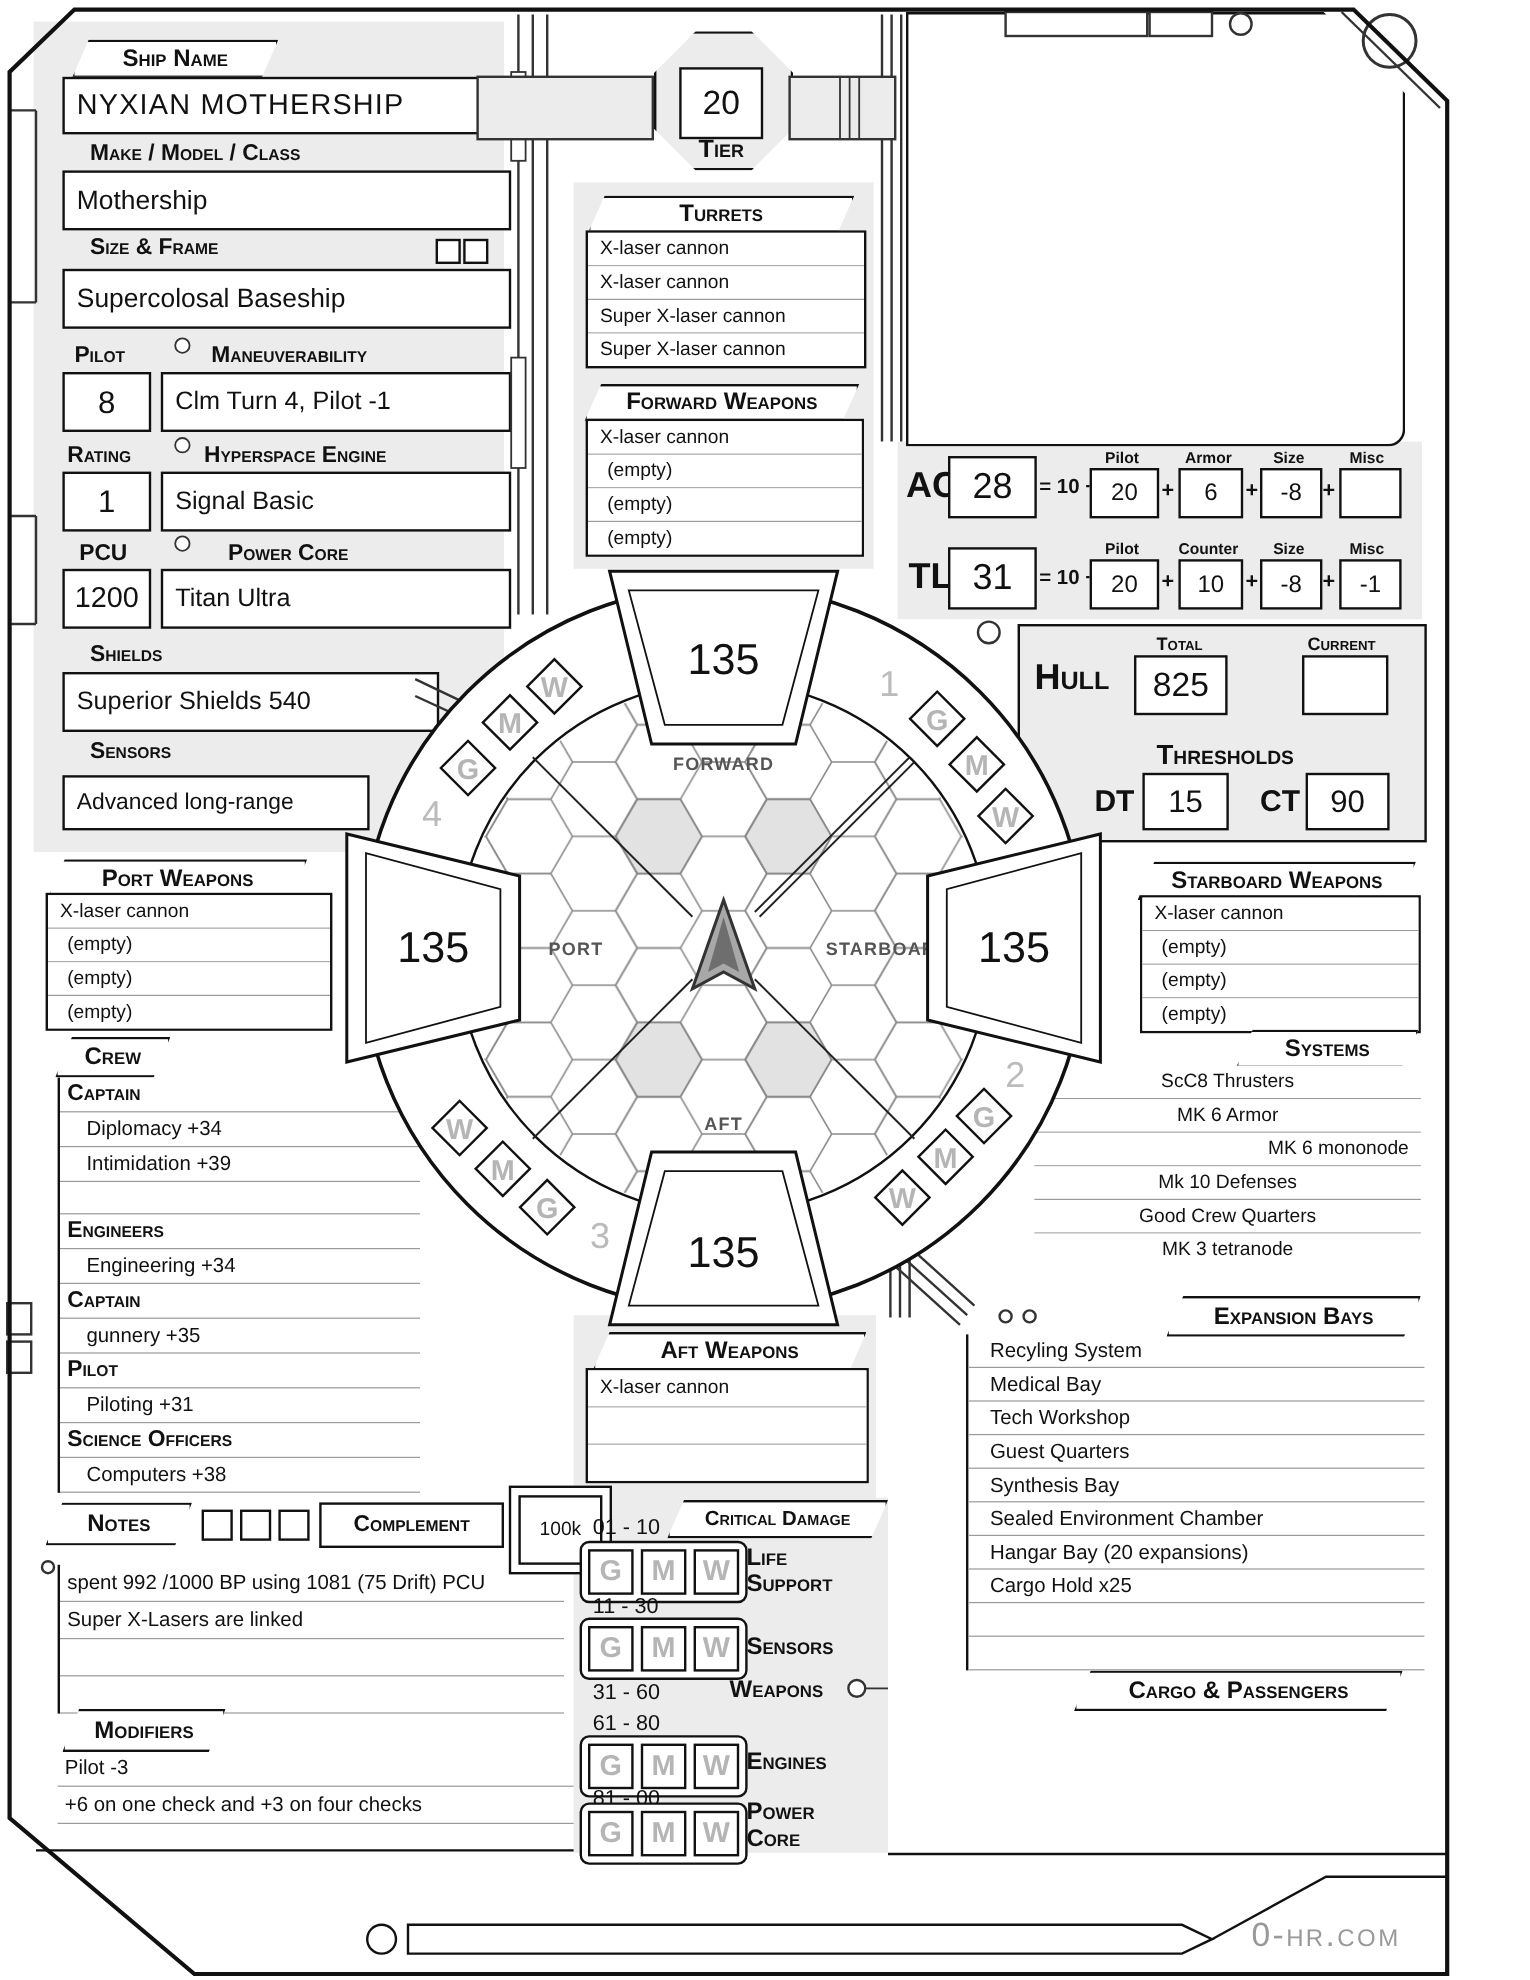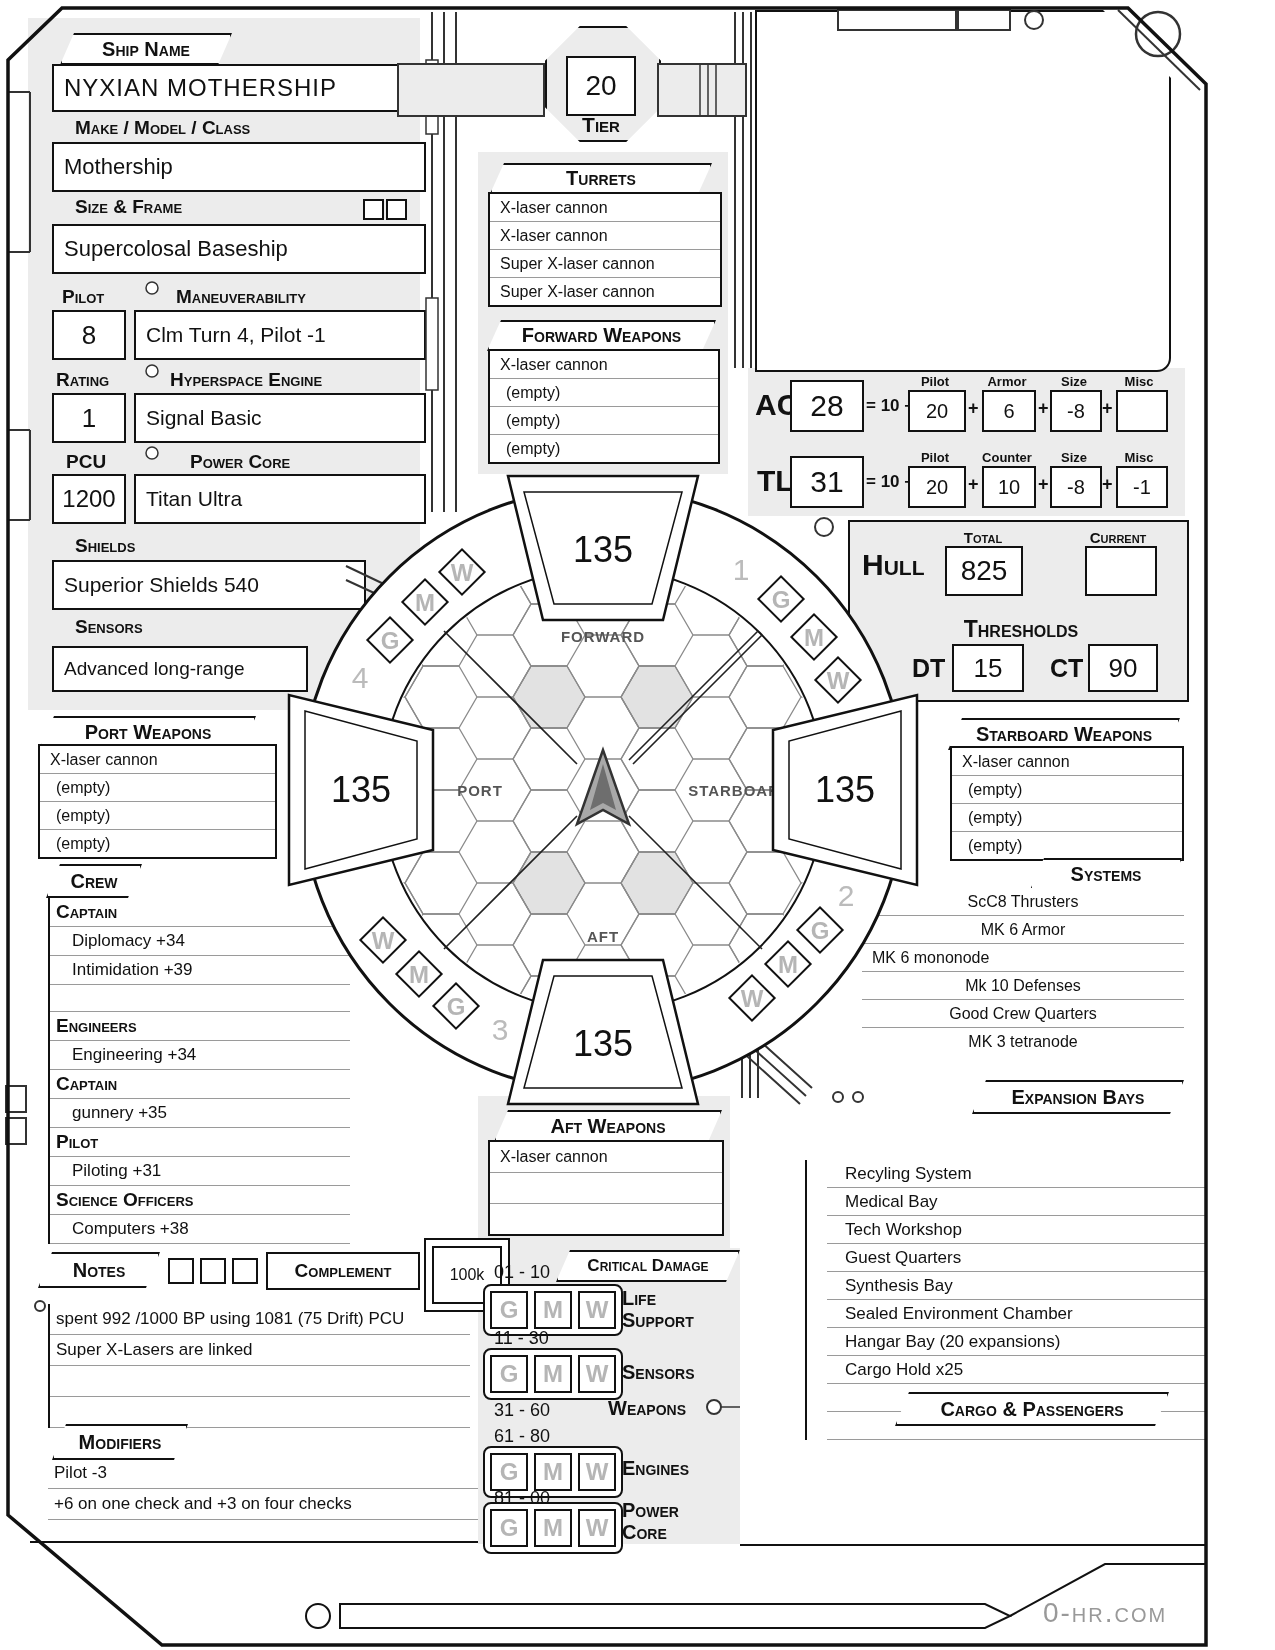--- a/index.html
+++ b/index.html
@@ -257,21 +257,21 @@
   <div class="tab" style="left:1030px;top:858px;width:148px;height:28px;">
       <span>Systems</span>
     </div>
   <div class="list" style="left:862px;top:888px;width:322px;border:none;background:transparent;">
     <div class="row" style="justify-content:center;">
         <span>ScC8 Thrusters</span>
       </div>
     <div class="row" style="justify-content:center;">
         <span>MK 6 Armor</span>
       </div>
-    <div class="row" style="justify-content:flex-start;">
+    <div class="row" style="justify-content:flex-end;">
         <span>MK 6 mononode</span>
       </div>
     <div class="row" style="justify-content:center;">
         <span>Mk 10 Defenses</span>
       </div>
     <div class="row" style="justify-content:center;">
         <span>Good Crew Quarters</span>
       </div>
     <div class="row" style="justify-content:center;">
         <span>MK 3 tetranode</span>
@@ -329,21 +329,21 @@
         <span></span>
       </div>
     <div class="row" style="height:30px;">
         <span></span>
       </div>
   </div>
 
   <div class="tab" style="left:972px;top:1080px;width:208px;height:30px;">
       <span>Expansion Bays</span>
     </div>
-  <div class="rows" style="left:805px;top:1160px;width:380px;border-left:2px solid #111;padding-left:20px;">
+  <div class="rows" style="left:805px;top:1112px;width:380px;border-left:2px solid #111;">
     <div class="row" style="height:27px;font-size:17px;padding-left:18px;">
         <span>Recyling System</span>
       </div>
     <div class="row" style="height:27px;font-size:17px;padding-left:18px;">
         <span>Medical Bay</span>
       </div>
     <div class="row" style="height:27px;font-size:17px;padding-left:18px;">
         <span>Tech Workshop</span>
       </div>
     <div class="row" style="height:27px;font-size:17px;padding-left:18px;">

